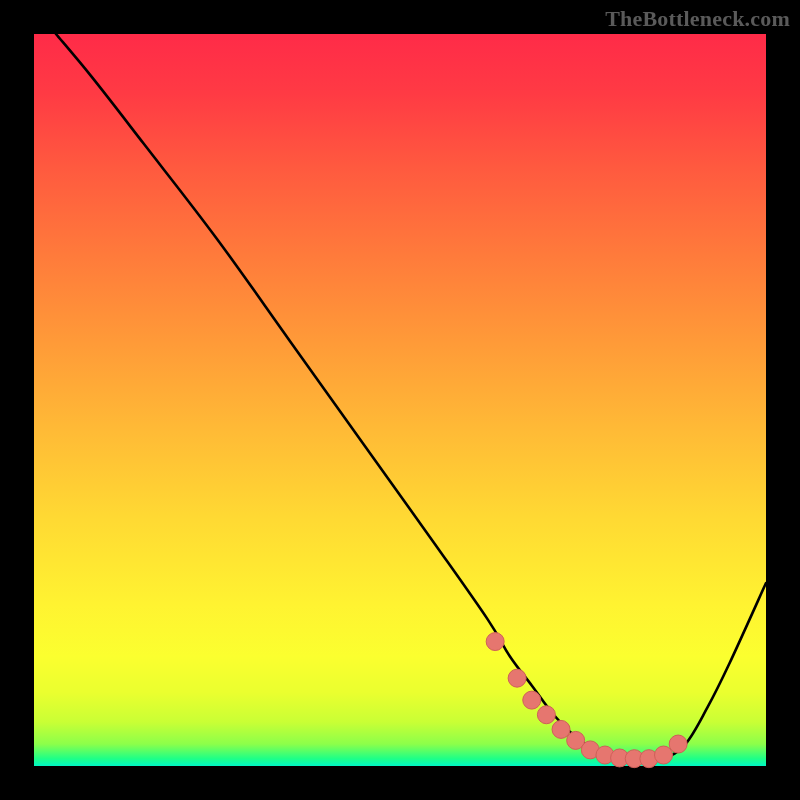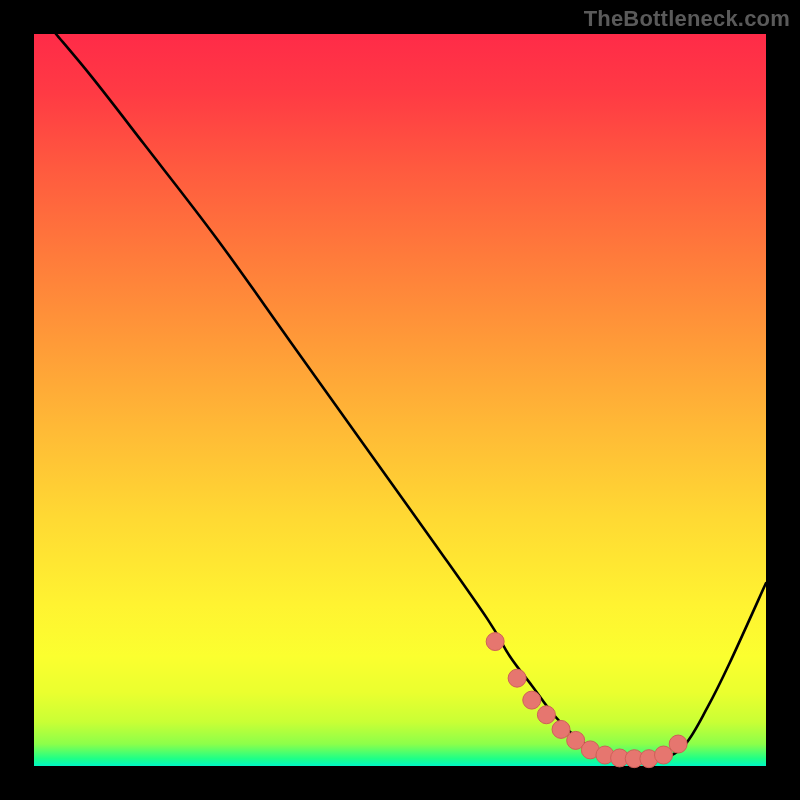--- a/index.html
+++ b/index.html
@@ -43,20 +43,21 @@
   }
   .watermark {
     position: absolute;
     top: 6px;
     right: 10px;
     color: #5a5a5a;
     font-size: 22px;
     font-weight: 600;
     letter-spacing: 0.2px;
     user-select: none;
+    font-family: Liberation Serif, serif;
   }
   svg.curve {
     position: absolute;
     left: 0;
     top: 0;
     width: 732px;
     height: 732px;
     overflow: visible;
   }
 </style>

